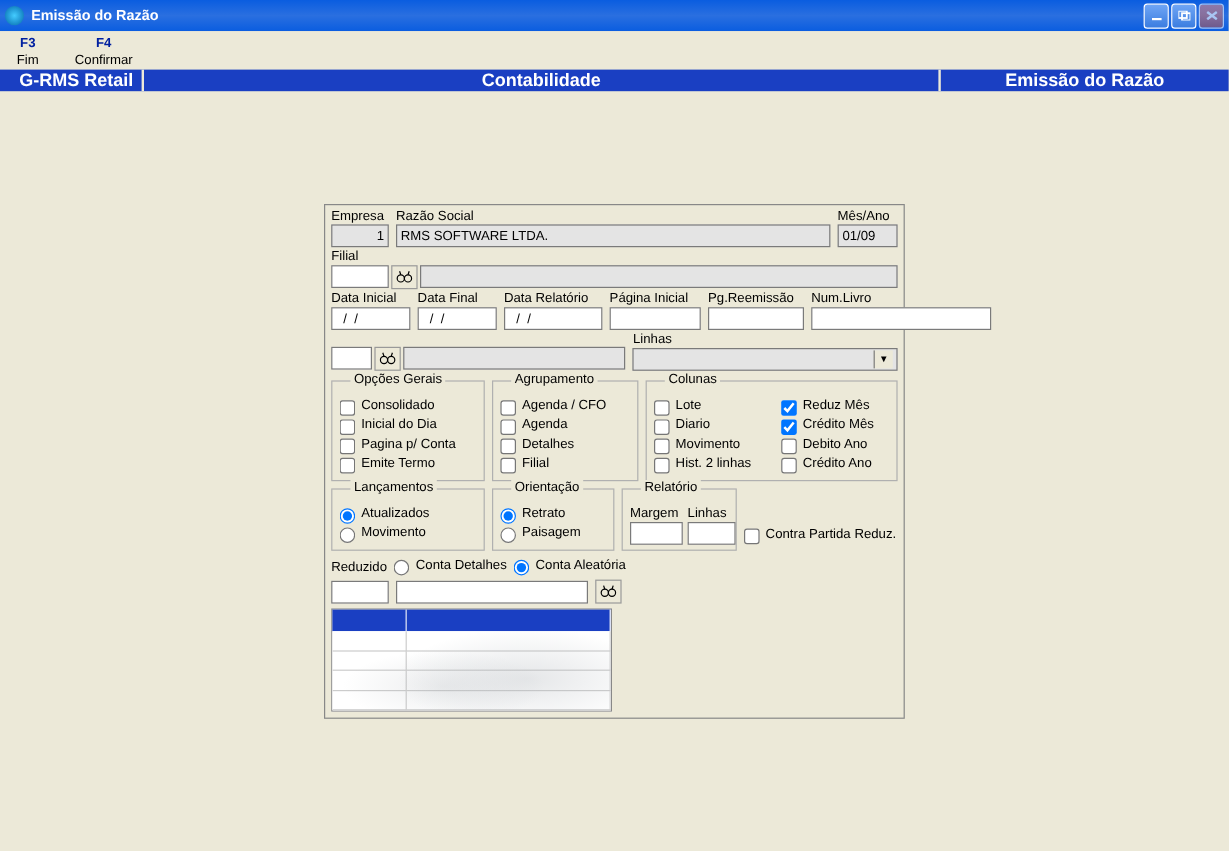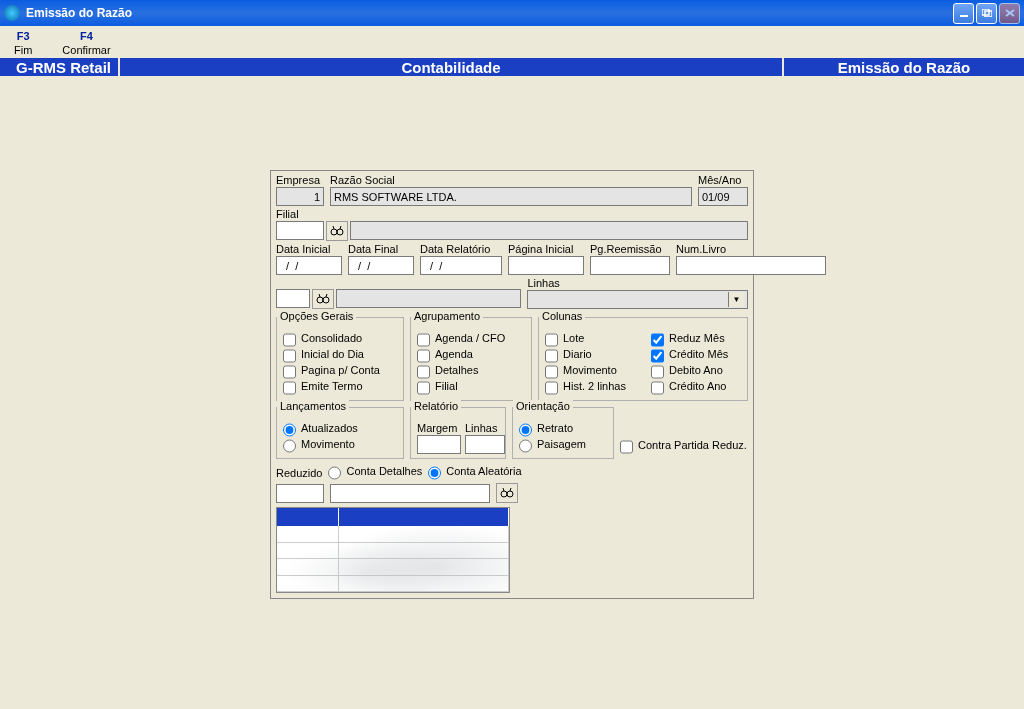--- a/index.html
+++ b/index.html
@@ -20,21 +20,21 @@
   .workspace { position: relative; height: calc(709px - 26px - 40px - 18px); }
   .panel { position: absolute; left: 270px; top: 94px; width: 484px; background: #ece9d8; border: 1px solid #888; padding: 3px 5px 5px; font-size: 11px; color: #000; }
   .row { display: flex; gap: 6px; margin-bottom: 2px; align-items: flex-end; }
   .fld { display: flex; flex-direction: column; }
   .fld label { font-size: 11px; margin-bottom: 1px; }
   input[type=text], .combo { border: 1px solid #7a7a7a; background: #fff; height: 19px; font-size: 11px; padding: 1px 3px; }
   input[disabled] { background: #e4e4e4; color: #000; }
   .binobtn { width: 22px; height: 20px; border: 1px solid #999; background: #ece9d8; display: flex; align-items: center; justify-content: center; cursor: pointer; }
   .binosvg { width: 14px; height: 12px; }
   .group { border: 1px solid #b0b0b0; position: relative; padding: 14px 6px 4px 6px; margin-top: 6px; }
-  .group-title { position: absolute; top: -8px; left: 0; background: #ece9d8; padding: 0 3px; font-size: 11px; }
+  .group-title { position: absolute; top: -8px; left: 15px; background: #ece9d8; padding: 0 3px; font-size: 11px; }
   .chk, .rad { display: flex; height: 16px; gap: 5px; font-size: 11px; }
   .chk input, .rad input { margin: 0; }
   .groups-row { display: flex; gap: 6px; }
   .combo { display: flex; align-items: center; justify-content: flex-end; background: #e4e4e4; }
   .combo .arrow { width: 16px; height: 100%; background: #ece9d8; border-left: 1px solid #7a7a7a; display: flex; align-items: center; justify-content: center; font-size: 8px; }
   .grid { margin-top: 4px; width: 234px; height: 86px; border: 1px solid #888; background: #fff; }
   .grid-header { display: flex; height: 18px; }
   .grid-header div { background: #1a3fc2; border-right: 1px solid #fff; }
   .gh1 { width: 62px; } .gh2 { flex: 1; }
   .grid-body { height: calc(100% - 18px); background: #fff; display: flex; flex-direction: column; position: relative; overflow:hidden;}
@@ -256,44 +256,44 @@
       <span class="group-title">Lançamentos</span>
       <label class="rad">
             <input type="radio" name="lanc" checked="" style="">
             <span>Atualizados</span>
           </label>
       <label class="rad">
             <input type="radio" name="lanc" style="">
             <span>Movimento</span>
           </label>
     </div>
+    <div class="group" style="width:102px">
+      <span class="group-title">Orientação</span>
+      <label class="rad">
+            <input type="radio" name="ori" checked="" style="">
+            <span>Retrato</span>
+          </label>
+      <label class="rad">
+            <input type="radio" name="ori" style="">
+            <span>Paisagem</span>
+          </label>
+    </div>
     <div class="group" style="width:96px">
       <span class="group-title">Relatório</span>
       <div style="display:flex; gap:4px">
         <div class="fld" style="width:44px">
               <label>Margem</label>
               <input type="text" style="">
             </div>
         <div class="fld" style="width:40px">
               <label>Linhas</label>
               <input type="text" style="">
             </div>
       </div>
     </div>
-    <div class="group" style="width:102px">
-      <span class="group-title">Orientação</span>
-      <label class="rad">
-            <input type="radio" name="ori" checked="" style="">
-            <span>Retrato</span>
-          </label>
-      <label class="rad">
-            <input type="radio" name="ori" style="">
-            <span>Paisagem</span>
-          </label>
-    </div>
     <div style="flex:1; display:flex; align-items:flex-end; padding-bottom:4px">
       <label class="chk">
             <input type="checkbox" style="">
             <span>Contra Partida Reduz.</span>
           </label>
     </div>
   </div>
 
   <div class="row" style="margin-top:6px; align-items:center">
     <span>Reduzido</span>

